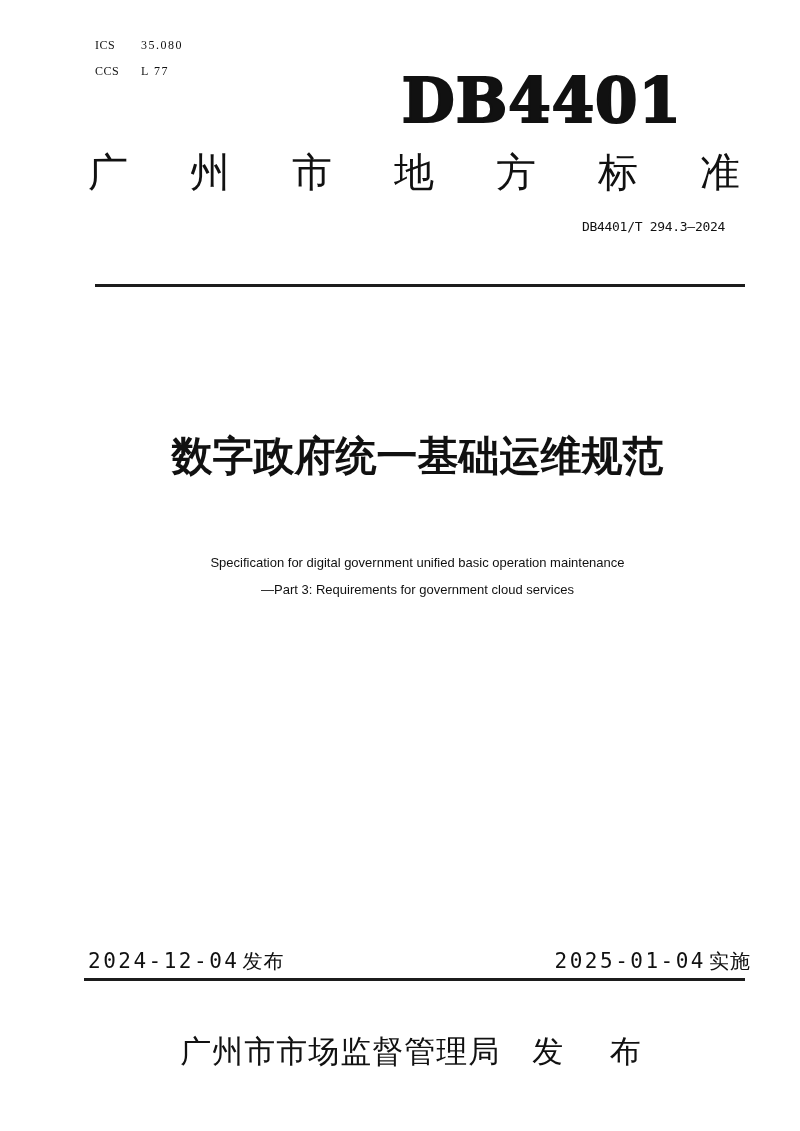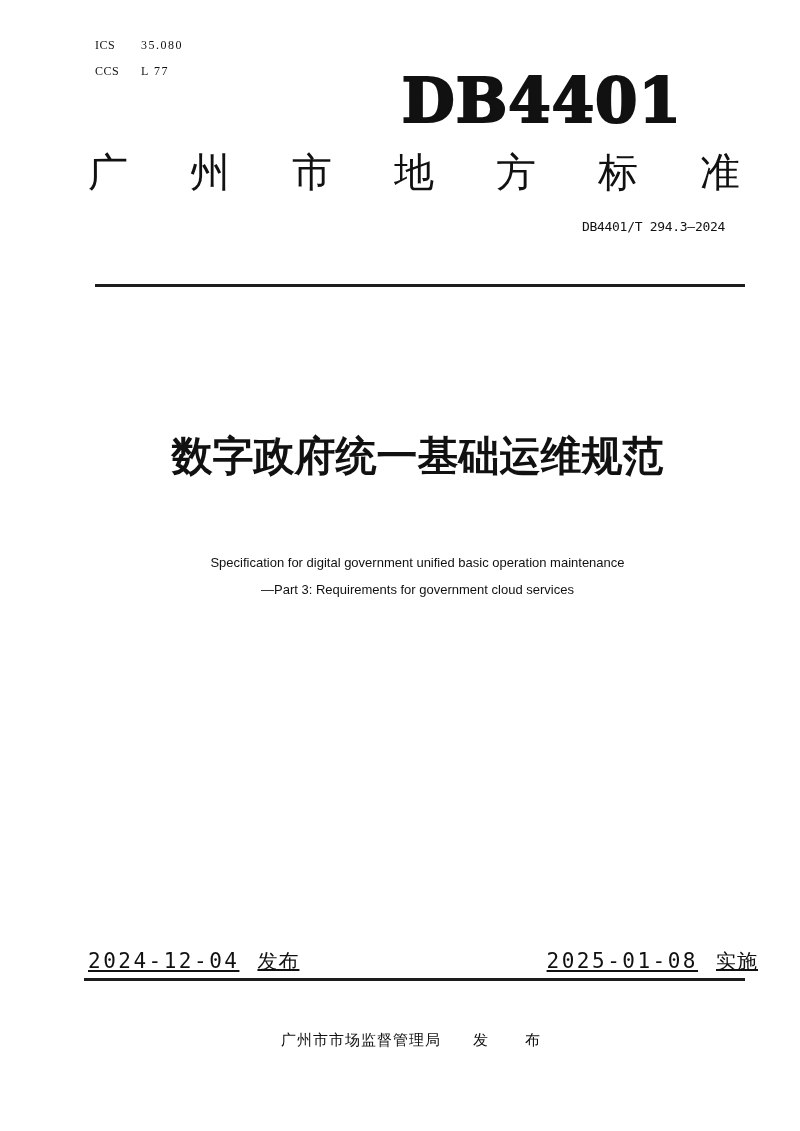--- a/index.html
+++ b/index.html
@@ -106,49 +106,48 @@
     font-family: Liberation Sans, sans-serif;
     font-size: 13px;
     line-height: 27px;
     white-space: nowrap;
   }
 
   
   .dates-row {
     position: absolute;
     left: 88px;
-    right: 42px;
+    right: 49px;
     top: 948px;
     display: flex;
     justify-content: space-between;
     align-items: flex-start;
-    text-decoration: underline;
   }
   .date-group { display: flex; align-items: baseline; }
   .date {
     font-family: "DejaVu Sans Mono", monospace;
     font-size: 21px;
     letter-spacing: 2.5px;
   }
   .date-label {
     font-size: 20px;
-    margin-left: 18px;
+    margin-left: 3px;
     letter-spacing: 1px;
   }
 
   
   .publisher-row {
     position: absolute;
     left: 95px;
     right: 60px;
     top: 1031px;
     display: flex;
     justify-content: center;
     align-items: baseline;
-    font-size: 15px;
+    font-size: 31px;
     letter-spacing: 1px;
   }
   .publish-label {
     margin-left: 32px;
     letter-spacing: 14px;
     font-family: Liberation Mono, monospace;
   }
 </style>
 </head>
 <body>
@@ -188,21 +187,21 @@
     <div>Specification for digital government unified basic operation maintenance</div>
     <div>—Part 3: Requirements for government cloud services</div>
   </div>
 
   <div class="dates-row">
     <div class="date-group">
       <span class="date">2024-12-04</span>
       <span class="date-label">发布</span>
     </div>
     <div class="date-group">
-      <span class="date">2025-01-08</span>
+      <span class="date">2025-01-04</span>
       <span class="date-label">实施</span>
     </div>
   </div>
 
   <div class="rule bottom-rule"></div>
 
   <div class="publisher-row">
     <span>广州市市场监督管理局</span>
     <span class="publish-label">发 布</span>
   </div>

